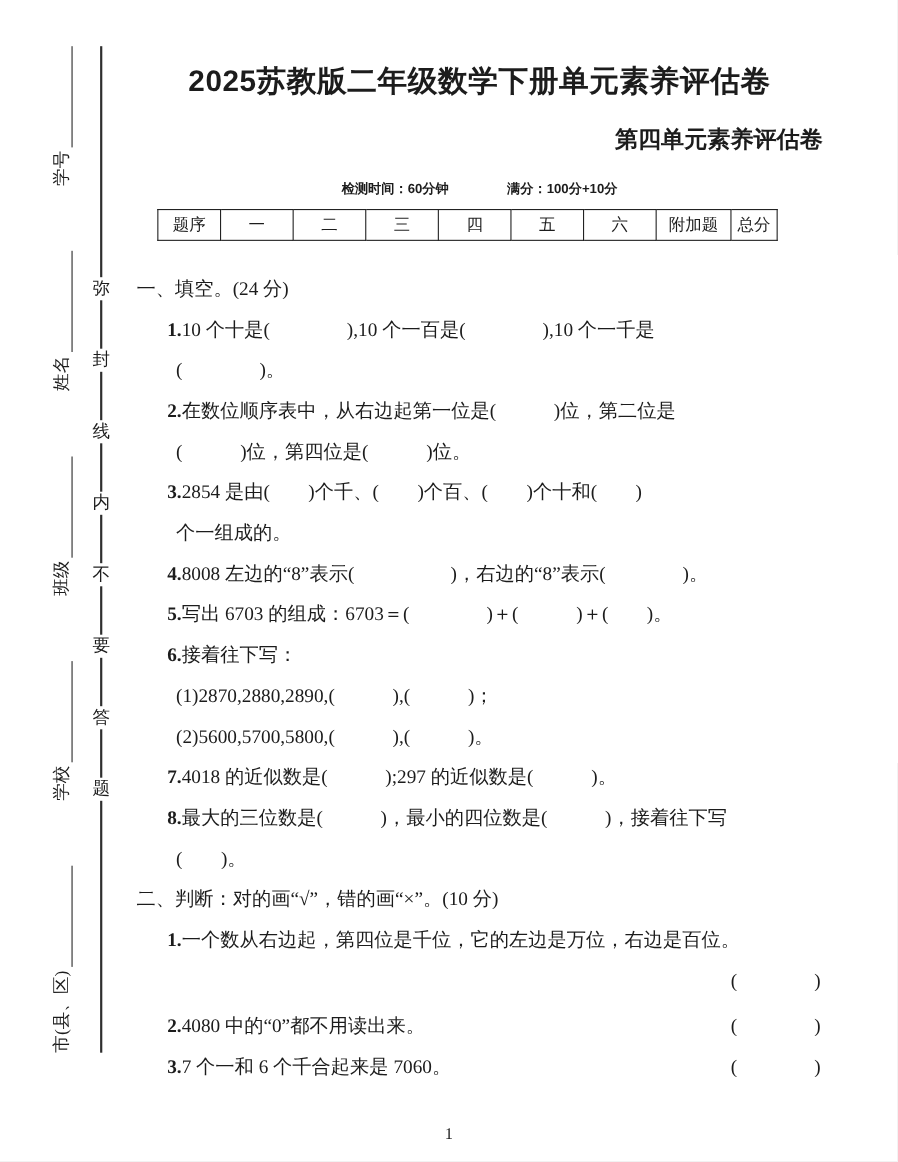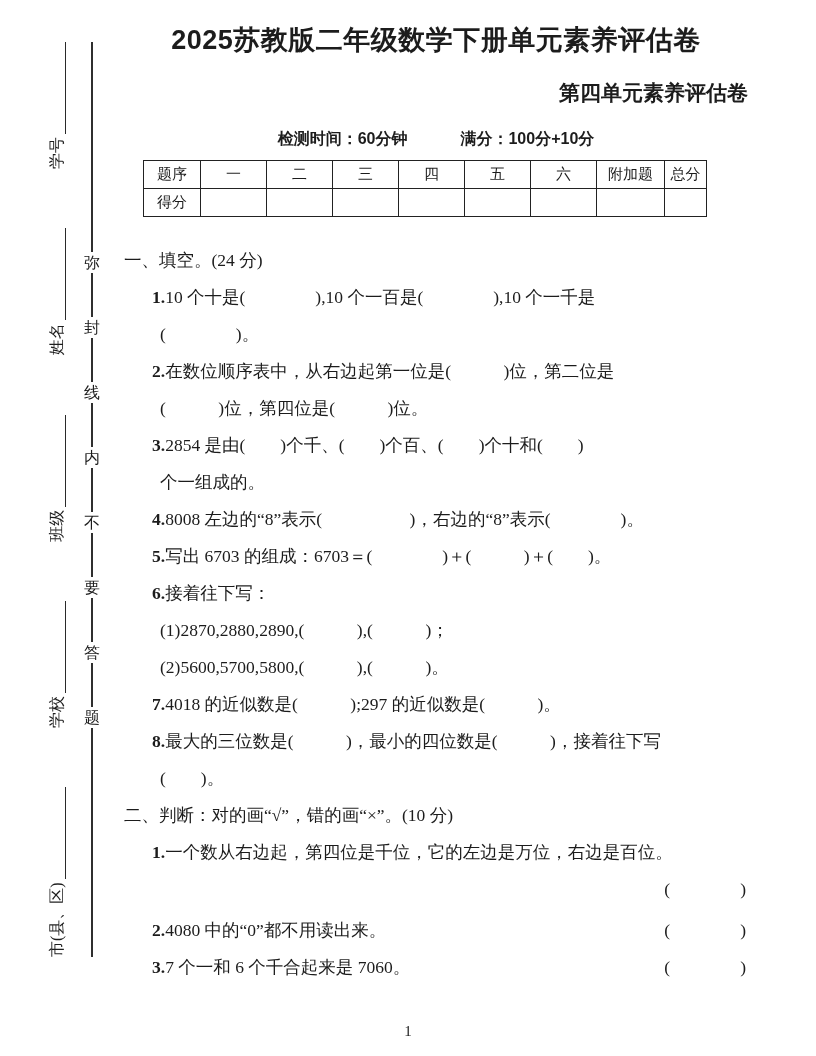--- a/index.html
+++ b/index.html
@@ -27,30 +27,30 @@
   }
   .seal-seg{width:1.2px;background:#2f2f2f;}
   .seg-top{height:210px;}
   .seg-mid{height:44px;}
   .seg-bottom{flex:1;}
   .seal-char{font-size:16px;line-height:21px;}
 
   
   .content{position:absolute;left:124px;top:0;width:624px;}
   .main-title{
-    margin-top:22px;text-align:center;font-size:27px;font-weight:bold;letter-spacing:.5px;
+    margin-top:56px;text-align:center;font-size:27px;font-weight:bold;letter-spacing:.5px;
     font-family:"Liberation Sans","DejaVu Sans",sans-serif;
   }
   .unit-title{
     margin-top:21px;text-align:right;font-size:21px;font-weight:bold;
     font-family:"Liberation Sans","DejaVu Sans",sans-serif;
   }
   .exam-info{
     margin-top:22px;display:flex;justify-content:center;gap:53px;
-    font-size:16px;font-weight:bold;
+    font-size:12px;font-weight:bold;
     font-family:"Liberation Sans","DejaVu Sans",sans-serif;
   }
 
   table.score{
     margin:10px 0 0 19px;border-collapse:collapse;width:564px;table-layout:fixed;
     font-size:15px;
   }
   table.score td{border:1.5px solid #222;height:27px;text-align:center;padding:0;}
 
   
@@ -144,31 +144,20 @@
         <td>题序</td>
         <td>一</td>
         <td>二</td>
         <td>三</td>
         <td>四</td>
         <td>五</td>
         <td>六</td>
         <td>附加题</td>
         <td>总分</td>
       </tr>
-      <tr>
-        <td>得分</td>
-        <td></td>
-        <td></td>
-        <td></td>
-        <td></td>
-        <td></td>
-        <td></td>
-        <td></td>
-        <td></td>
-      </tr>
     </tbody>
       </table>
 
     <div class="body-text">
 
       <div class="sec-head">一、填空。(24 分)</div>
 
       <div class="line"><span class="qnum">1.</span><span>10 个十是(　　　　),10 个一百是(　　　　),10 个一千是</span></div>
       <div class="line cont"><span>(　　　　)。</span></div>
 

